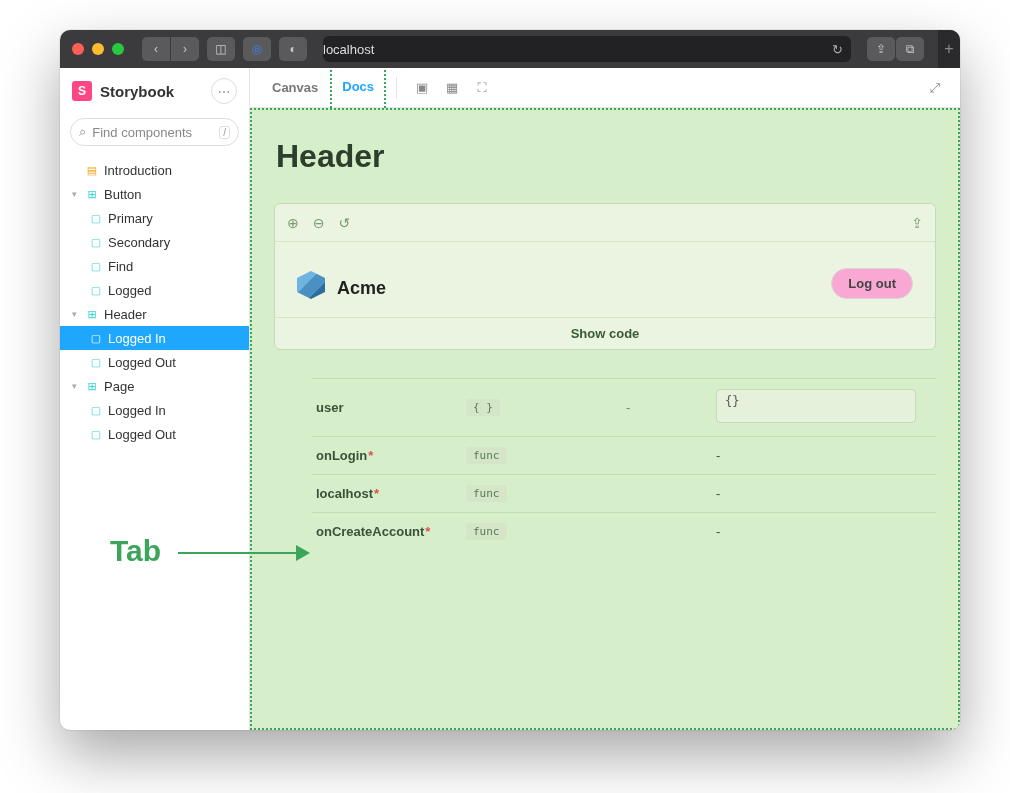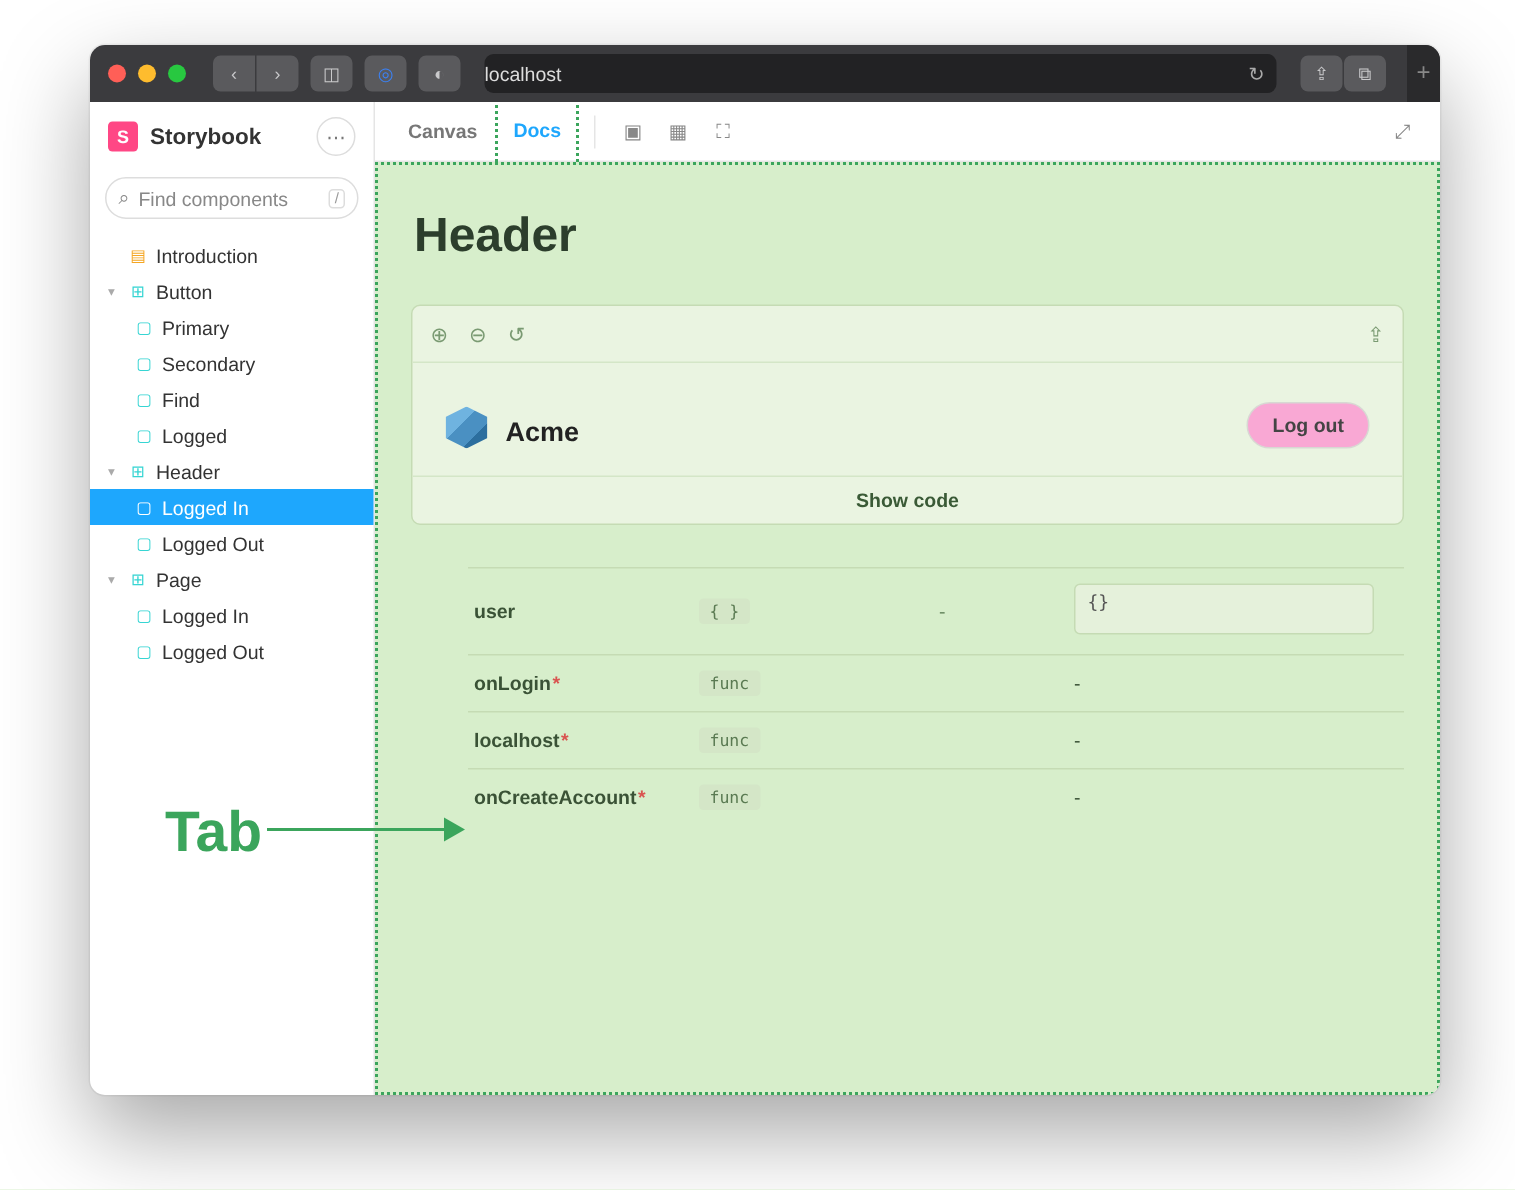--- a/index.html
+++ b/index.html
@@ -126,21 +126,21 @@
 .arg-row{ display:flex; align-items:center; padding:10px 4px; border-top:1px solid #c5dbb4; font-size:13px; color:#3a5236;margin-left:38px;}
 .arg-row .nm{ width:150px; font-weight:700;}
 .req{ color:#d9534f; margin-left:1px;}
 .arg-row .ds{ width:160px;}
 .badge{ display:inline-block; background:#d4e6c7; border-radius:3px; padding:2px 7px; font-family:ui-monospace,Menlo,monospace; font-size:11px; color:#5a7a52;}
 .arg-row .df{ width:90px; color:#6a8a62;}
 .arg-row .ct{ flex:1;}
 .ctrl-area{ width:200px; height:34px; border:1px solid #c5dbb4; background:#e5f1db; border-radius:4px; padding:4px 8px; font-family:ui-monospace,Menlo,monospace; font-size:12px; color:#555; resize:none;}
 
 
-.anno-label{ position:absolute; left:110px; top:534px; font-size:38px; font-weight:700; color:#3ba55c;}
+.anno-label{ position:absolute; left:110px; top:534px; font-size:30px; font-weight:700; color:#3ba55c;}
 .anno-arrow{ position:absolute; left:178px; top:552px; width:130px; height:2px; background:#3ba55c;}
 .anno-arrow::after{ content:""; position:absolute; right:-2px; top:-7px; border-left:14px solid #3ba55c; border-top:8px solid transparent; border-bottom:8px solid transparent;}
 </style>
 </head>
 <body>
 
 <div class="browser-window">
   <div class="titlebar">
     <div class="traffic">
       <span class="t-red"></span>

